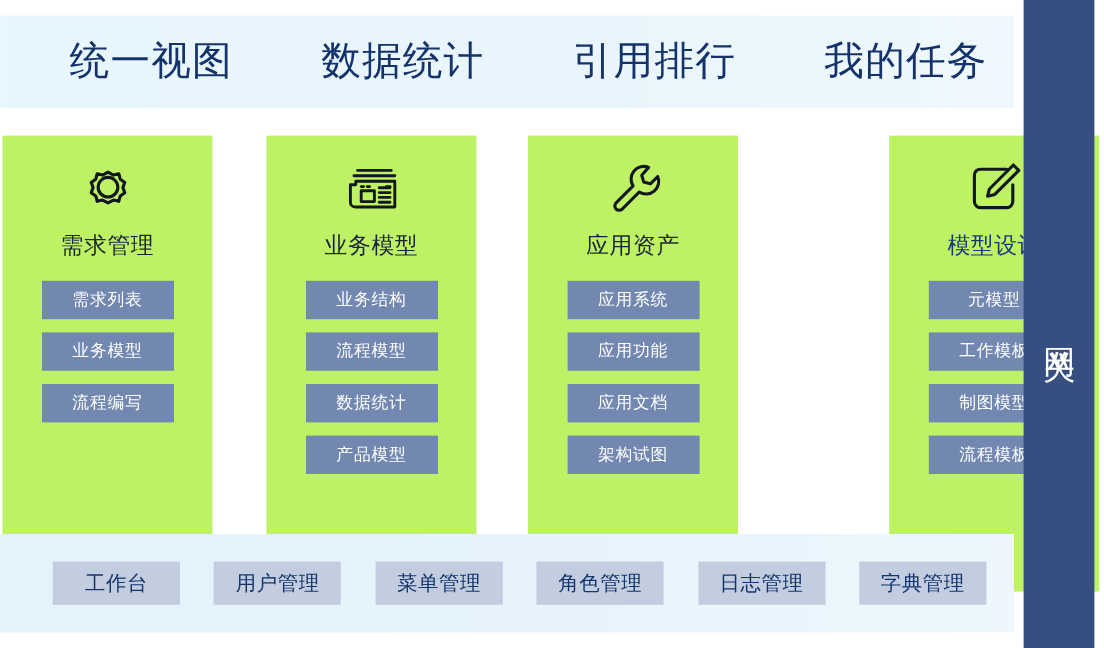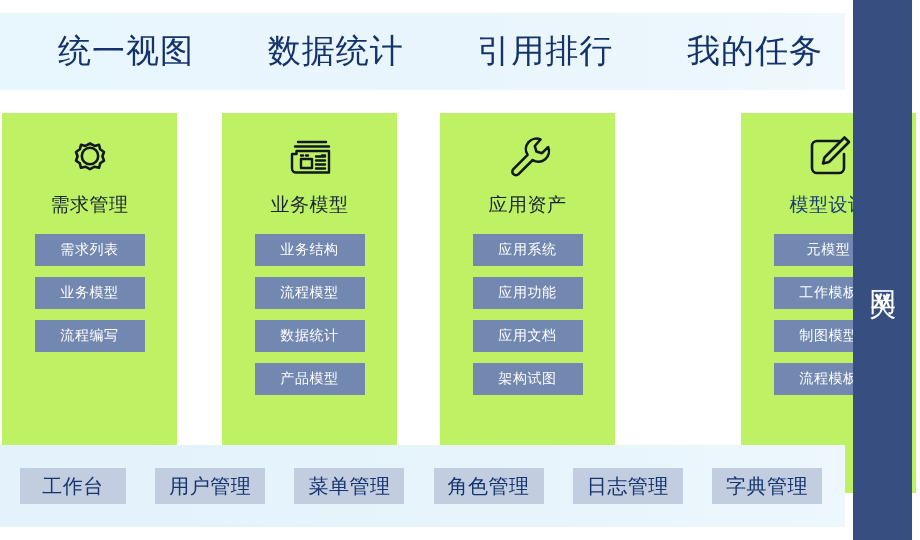--- a/index.html
+++ b/index.html
@@ -154,29 +154,30 @@
     justify-content: space-between;
     padding: 0 23px 0 20px;
     box-sizing: border-box;
   }
   .bottom-btn {
     height: 36px;
     padding: 0 14px;
     min-width: 106px;
     background: #c2cde0;
     color: #14356e;
-    font-size: 20px;
+    font-size: 17px;
     letter-spacing: 0.5px;
     display: flex;
     align-items: center;
     justify-content: center;
     cursor: pointer;
     border: none;
     font-family: inherit;
     white-space: nowrap;
+    margin-left: 24px;
   }
 </style>
 </head>
 <body>
 
 <div class="screen">
 
   <div class="main-col">
 
     <div class="header-band">

